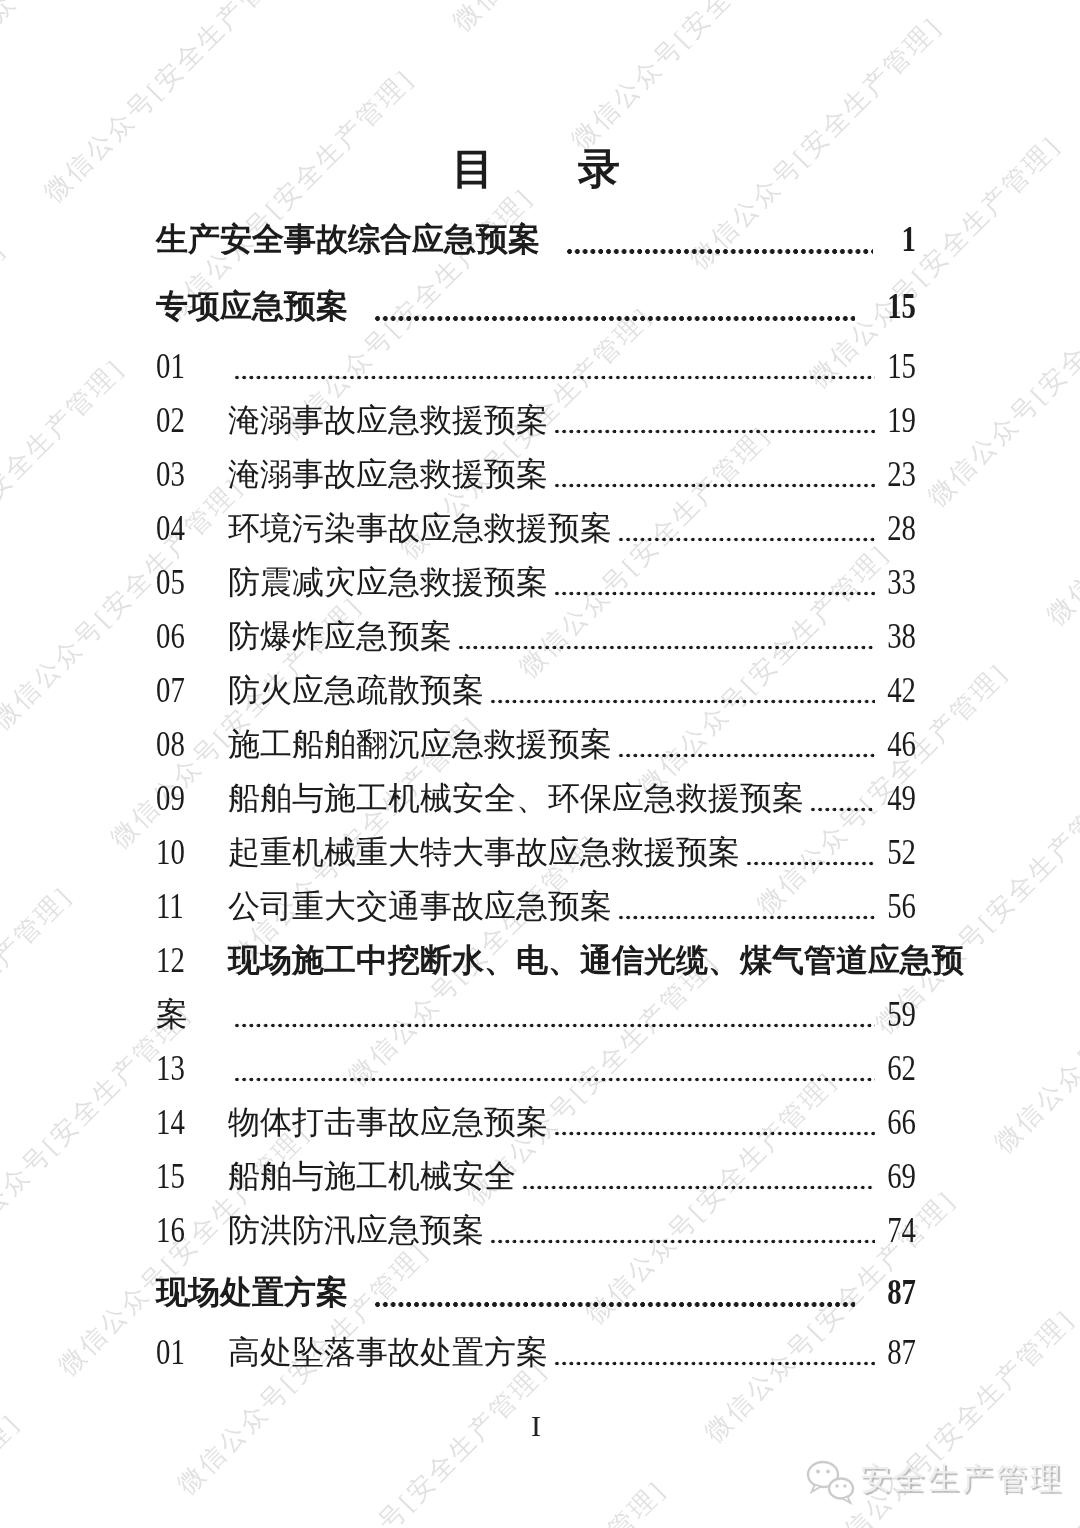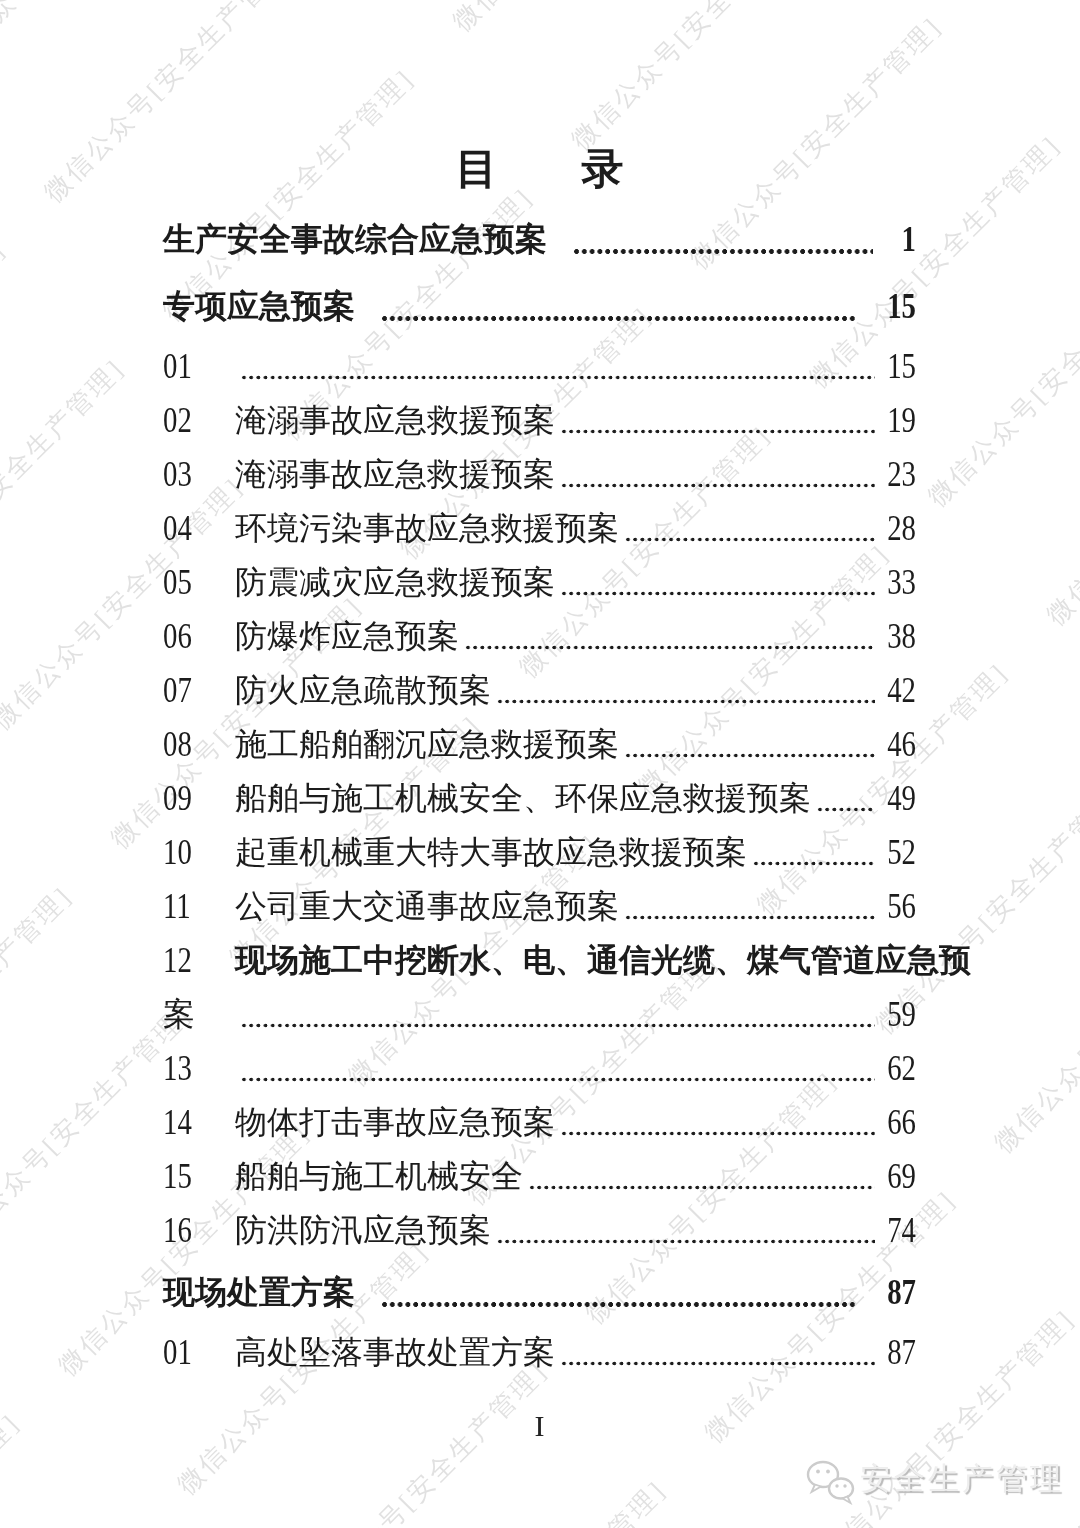--- a/index.html
+++ b/index.html
@@ -24,21 +24,21 @@
     transform: rotate(-45deg);
     transform-origin: center center;
     font-size: 26px; line-height: 168px;
     letter-spacing: 3px;
     color: rgba(120, 120, 120, 0.22);
     white-space: normal;
   }
 
   
   .content {
-    position: absolute; left: 163px; right: 164px; top: 0;
+    position: absolute; left: 156px; right: 164px; top: 0;
     z-index: 1;
   }
   .doc-title {
     margin-top: 146px;
     text-align: center;
     font-size: 42px; font-weight: bold; line-height: 46px;
   }
 
   .toc { margin-top: 0; }
   .row {

